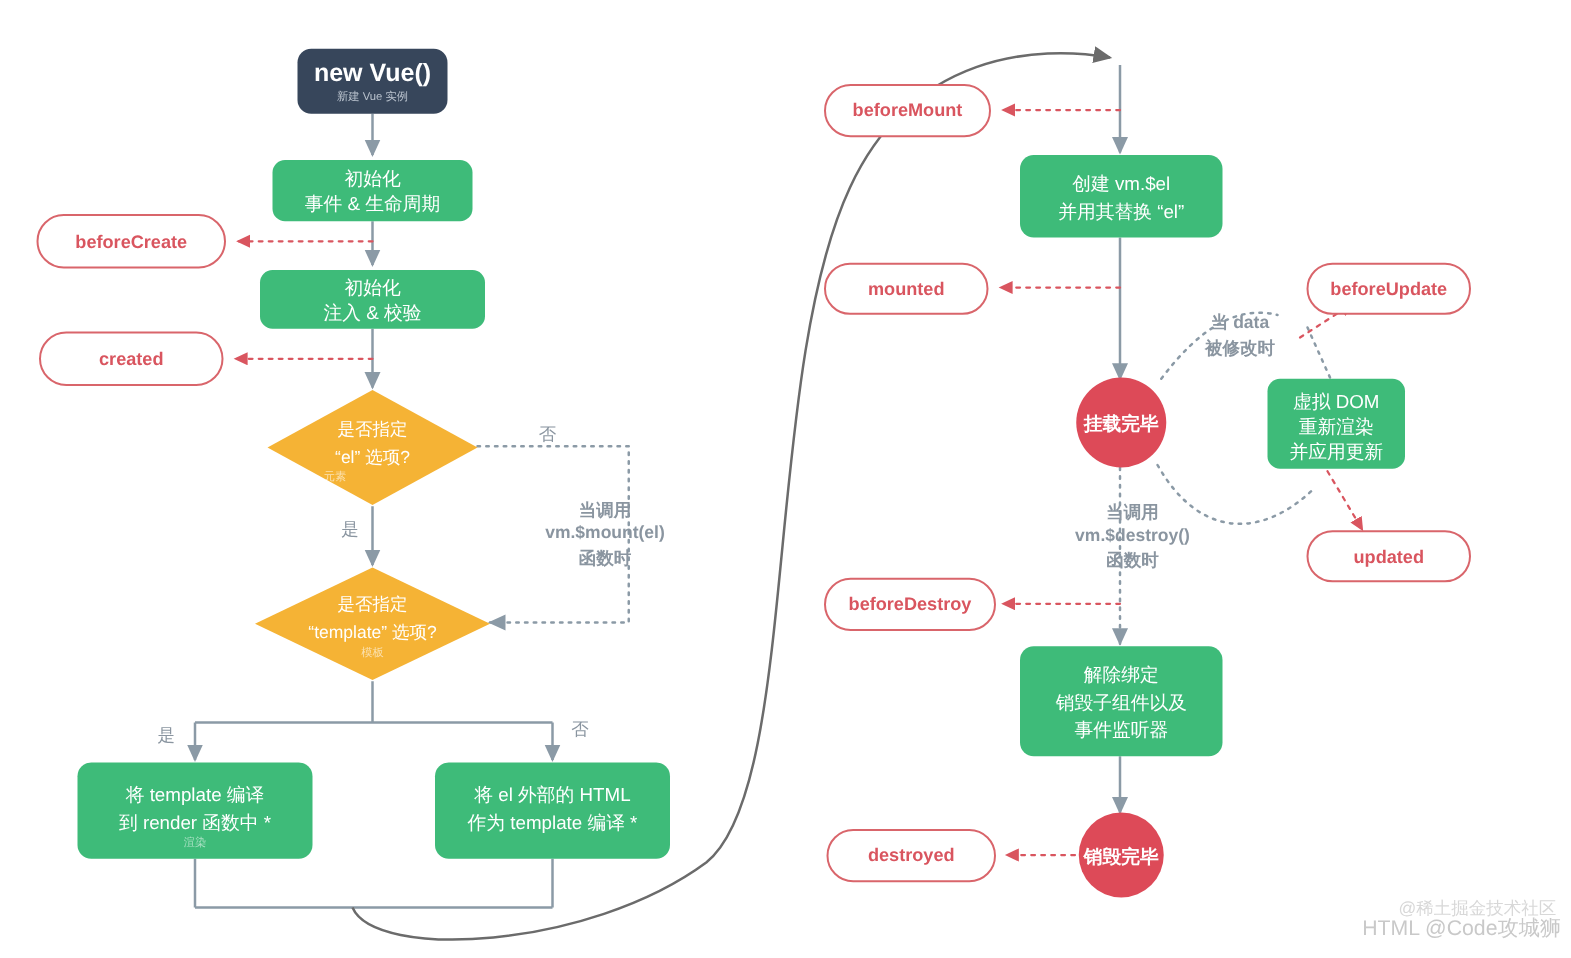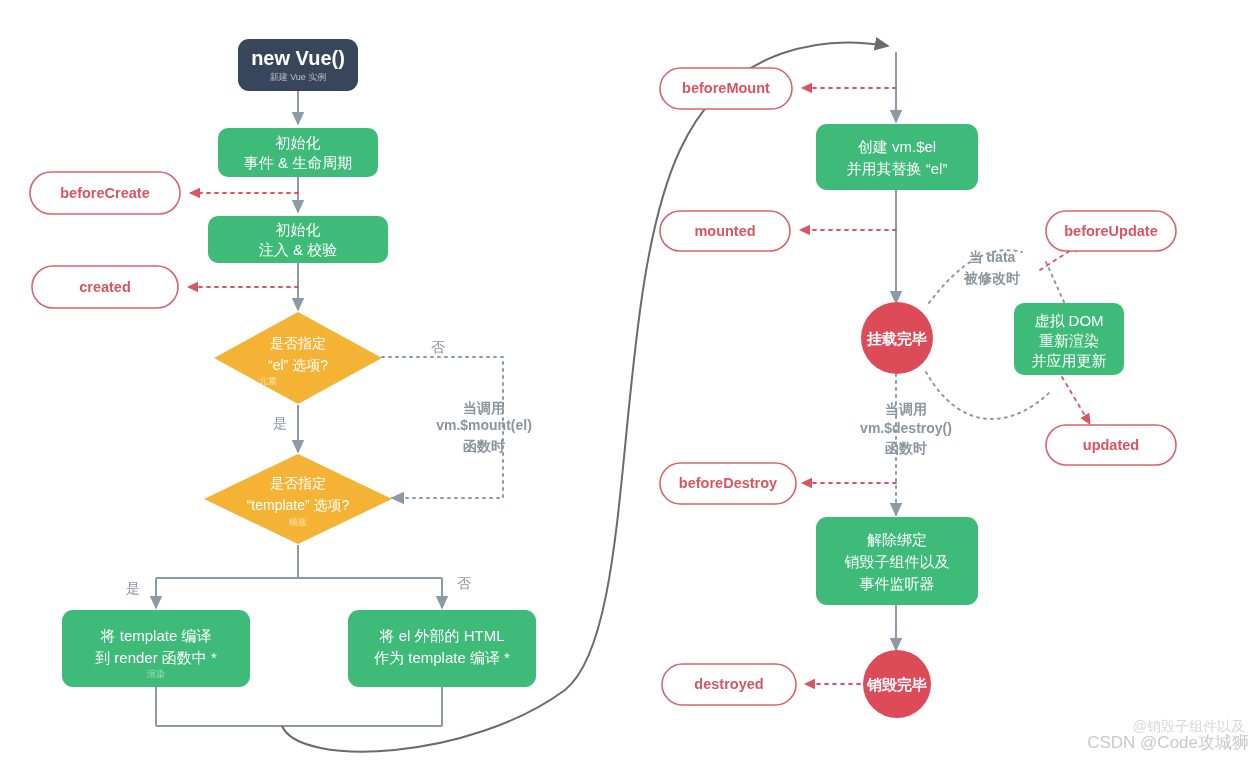--- a/index.html
+++ b/index.html
@@ -341,14 +341,14 @@
     <text class="note-text" x="992" y="262">当 data</text>
     <text class="note-text" x="992" y="283">被修改时</text>
   </g>
   <g>
     <text class="note-text" x="906" y="414">当调用</text>
     <text class="note-text" x="906" y="433">vm.$destroy()</text>
     <text class="note-text" x="906" y="453">函数时</text>
   </g>
 </svg>
 
-<div class="watermark-a">@销毁子组件以及</div>
-<div class="watermark-b">CSDN @Code攻城狮</div>
+<div class="watermark-a">@稀土掘金技术社区</div>
+<div class="watermark-b">HTML @Code攻城狮</div>
 
 </body></html>

